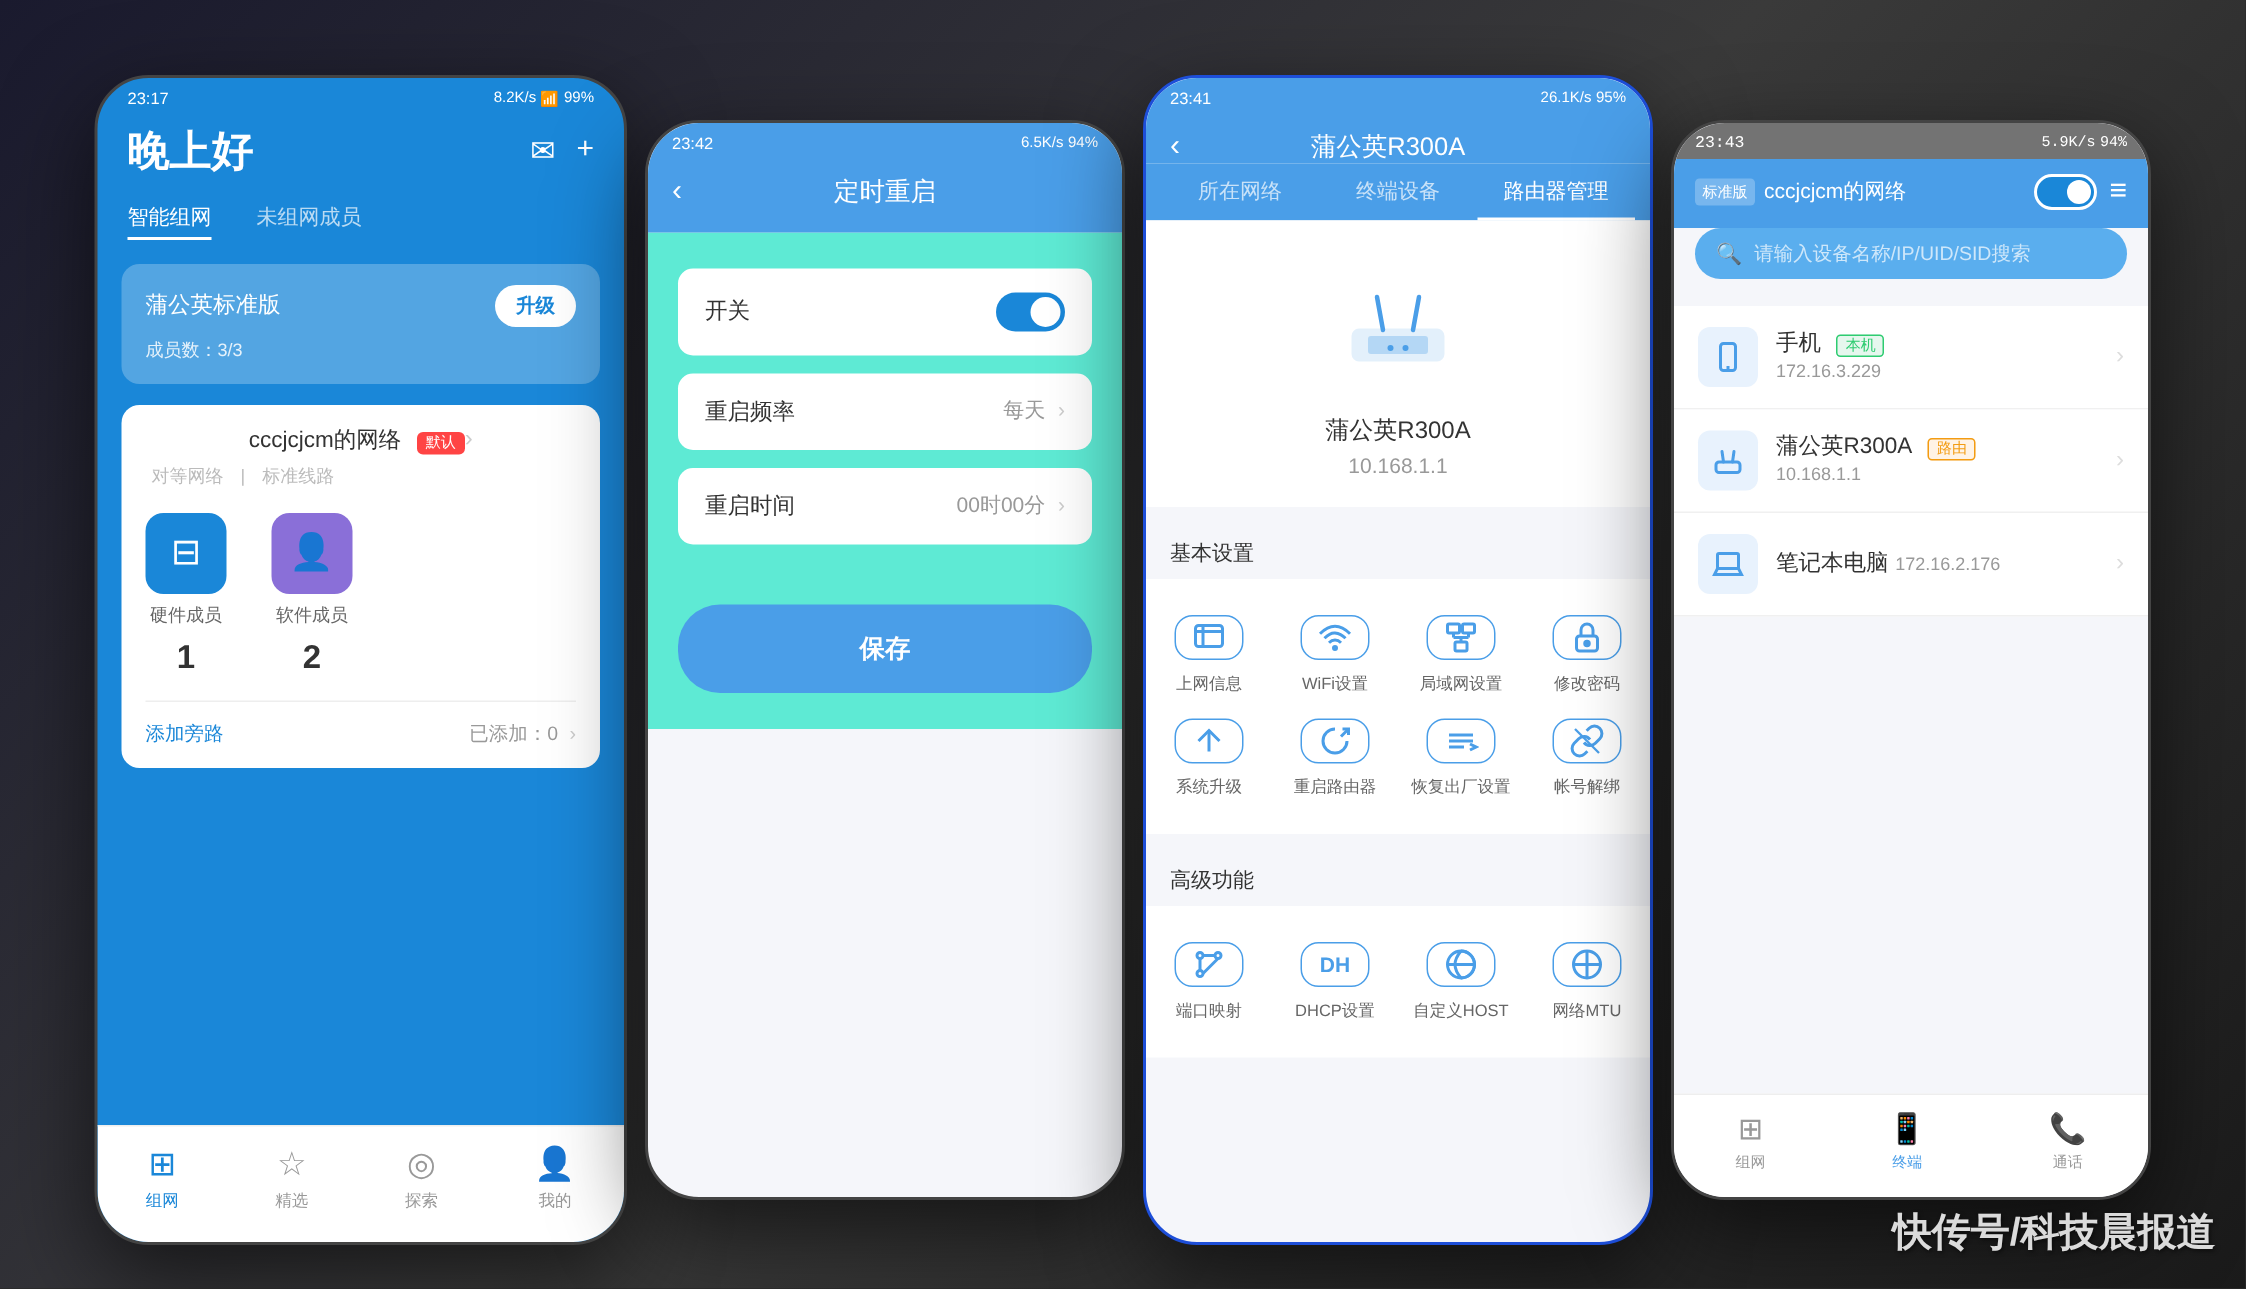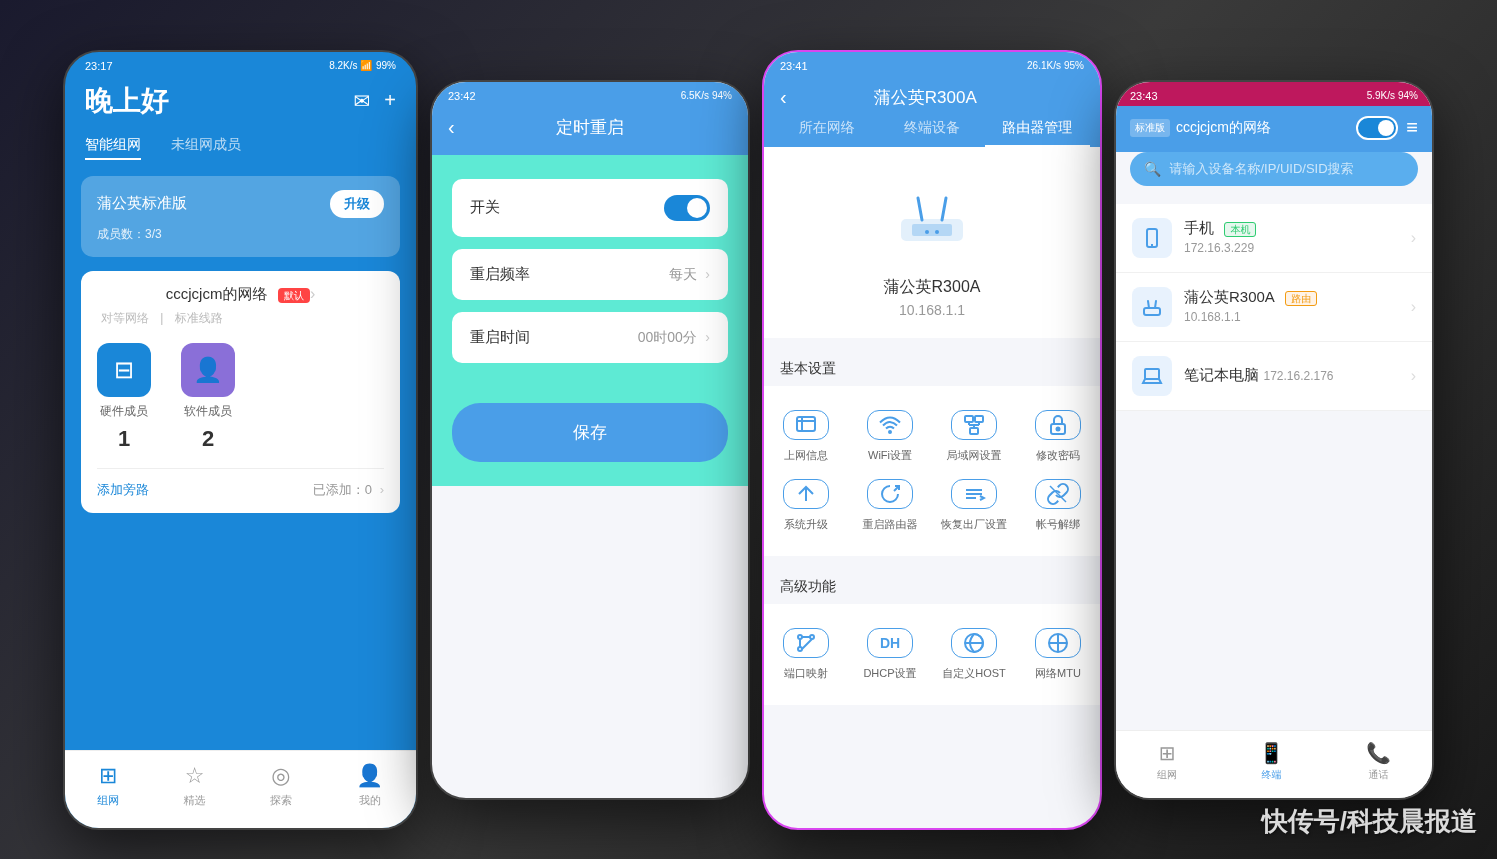--- a/index.html
+++ b/index.html
@@ -345,31 +345,31 @@
     }
 
     .save-btn {
       background: #4a9ee8;
       color: white;
       border: none;
       border-radius: 28px;
       width: 100%;
       padding: 18px;
       font-size: 17px;
-      font-weight: 400;
+      font-weight: 700;
       margin-top: 28px;
       cursor: pointer;
     }
 
     
     .phone3 {
       width: 340px;
       height: 780px;
       background: #f5f6fa;
-      border: 2px solid #d946ef;
+      border: 2px solid #1d4ed8;
     }
 
     .phone3-status-bar {
       display: flex;
       justify-content: space-between;
       align-items: center;
       padding: 8px 16px 4px;
       background: #4a9ee8;
       color: white;
       font-size: 11px;
@@ -501,23 +501,24 @@
       background: #f5f6fa;
       border: 2px solid #444;
       margin-top: 30px;
     }
 
     .phone4-status-bar {
       display: flex;
       justify-content: space-between;
       align-items: flex-start;
       padding: 8px 14px 4px;
-      background: #be185d;
+      background: #737373;
       color: white;
       font-size: 11px;
+      font-family: Liberation Mono, monospace;
     }
 
     .phone4-header {
       background: #4a9ee8;
       display: flex;
       align-items: center;
       justify-content: space-between;
       padding: 10px 14px 12px;
     }
 

